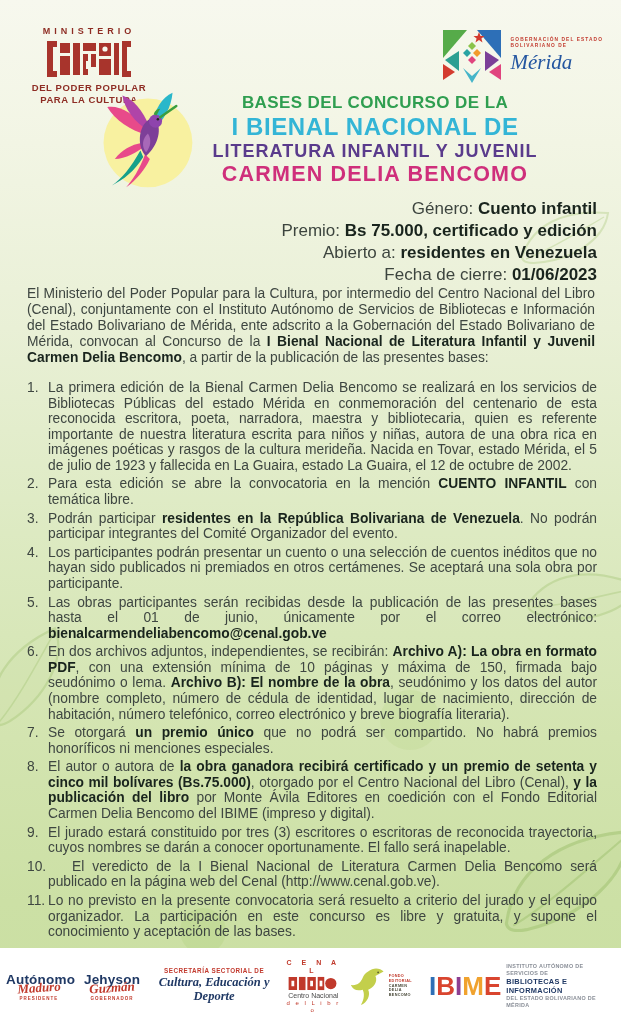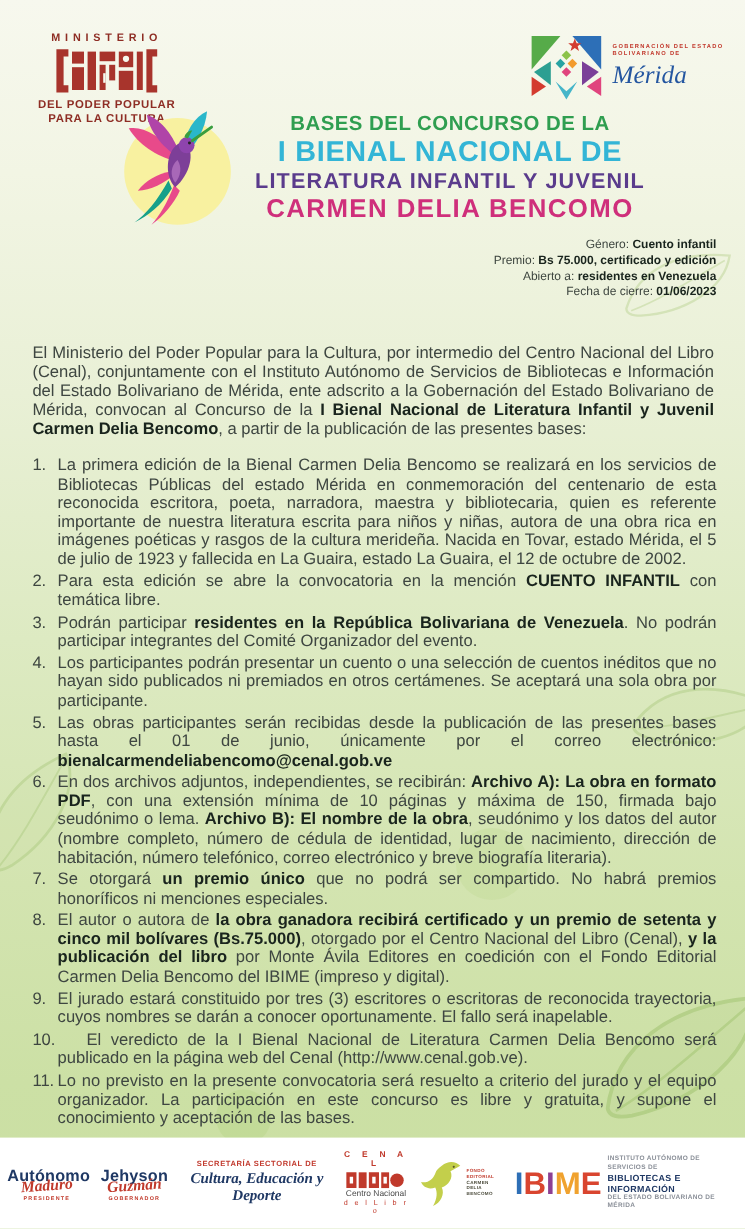--- a/index.html
+++ b/index.html
@@ -23,21 +23,21 @@
 
   
   .title-block{position:absolute;top:88px;left:12px;right:0;display:flex;justify-content:center;align-items:center;gap:13px;}
   .title-lines{text-align:center;line-height:1.18;}
   .t1{color:#2f9e50;font-size:17px;font-weight:800;letter-spacing:.4px;}
   .t2{color:#33b5d6;font-size:24px;font-weight:800;letter-spacing:.6px;}
   .t3{color:#5a3b8c;font-size:18px;font-weight:700;letter-spacing:1px;}
   .t4{color:#cf2f7b;font-size:21.5px;font-weight:800;letter-spacing:1.2px;}
 
   
-  .details{position:absolute;top:198px;right:24px;text-align:right;font-size:10px;line-height:1.3;color:#3c443e;}
+  .details{position:absolute;top:198px;right:24px;text-align:right;font-size:17px;line-height:1.3;color:#3c443e;}
   .details b{color:#19241d;}
 
   
   .intro{position:absolute;top:272px;left:27px;width:568px;font-size:13.8px;line-height:1.16;color:#3e4641;text-align:justify;}
   .intro b,.rules b{color:#19241d;font-weight:700;}
   .rules{position:absolute;top:380px;left:27px;width:570px;margin:0;padding:0;list-style:none;
     font-size:13.8px;line-height:1.13;color:#3e4641;text-align:justify;display:flex;flex-direction:column;gap:3px;}
   .rules li{position:relative;padding-left:21px;}
   .rules li .rule-num{position:absolute;left:0;top:0;}
   .rules li.wide{text-indent:24px;}

